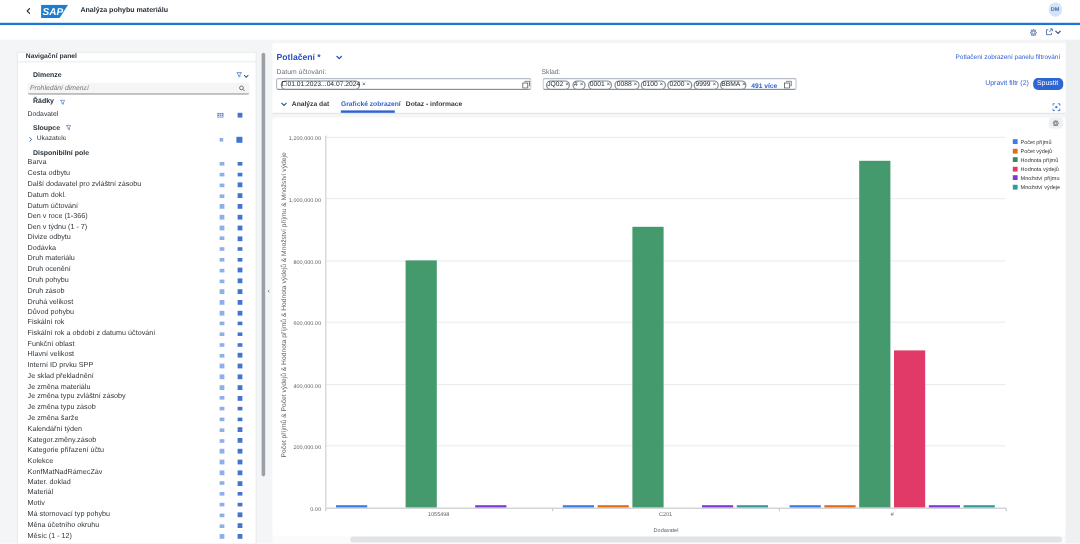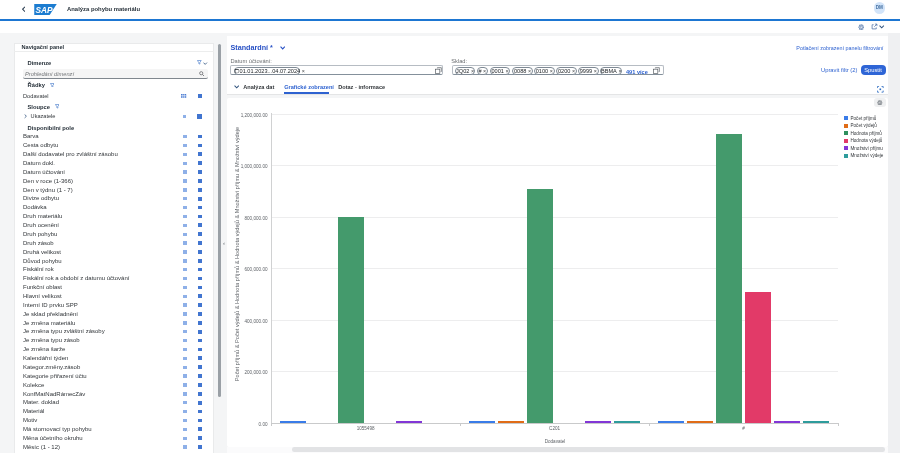--- a/index.html
+++ b/index.html
@@ -303,21 +303,21 @@
   </div>
 <div class="nr" style="top:442.6px">
     <span class="nt">Měsíc (1 - 12)</span>
     <span class="ic1"></span>
     <span class="ic2"></span>
   </div>
 <div class="abs" id="navsb"></div>
 <div class="abs" id="spl">‹</div>
 
 <div class="abs" id="fcard"></div>
-<div class="abs" id="vtitle">Standardní *</div>
+<div class="abs" id="vtitle">Potlačení *</div>
 <svg class="abs" style="left:279.5px;top:46px" width="5.4" height="3.6" viewBox="0 0 10 6">
  <path d="M1 1 L5 5 L9 1" fill="none" stroke="#2851c5" stroke-width="2.1"></path>
 </svg>
 <div class="abs" id="hidelink">Potlačení zobrazení panelu filtrování</div>
 <div class="flabel" style="left:230.5px">Datum účtování:</div>
 <div class="flabel" style="left:451.3px">Sklad:</div>
 <div class="finput" style="left:230px;width:213px">
  <span class="tok" style="left:2.6px;width:66px">⧠ 01.01.2023...04.07.2024&nbsp;<span class="tx">×</span></span>
 </div>
 <svg class="abs" style="left:434.8px;top:67px" width="7" height="7" viewBox="0 0 16 16">

